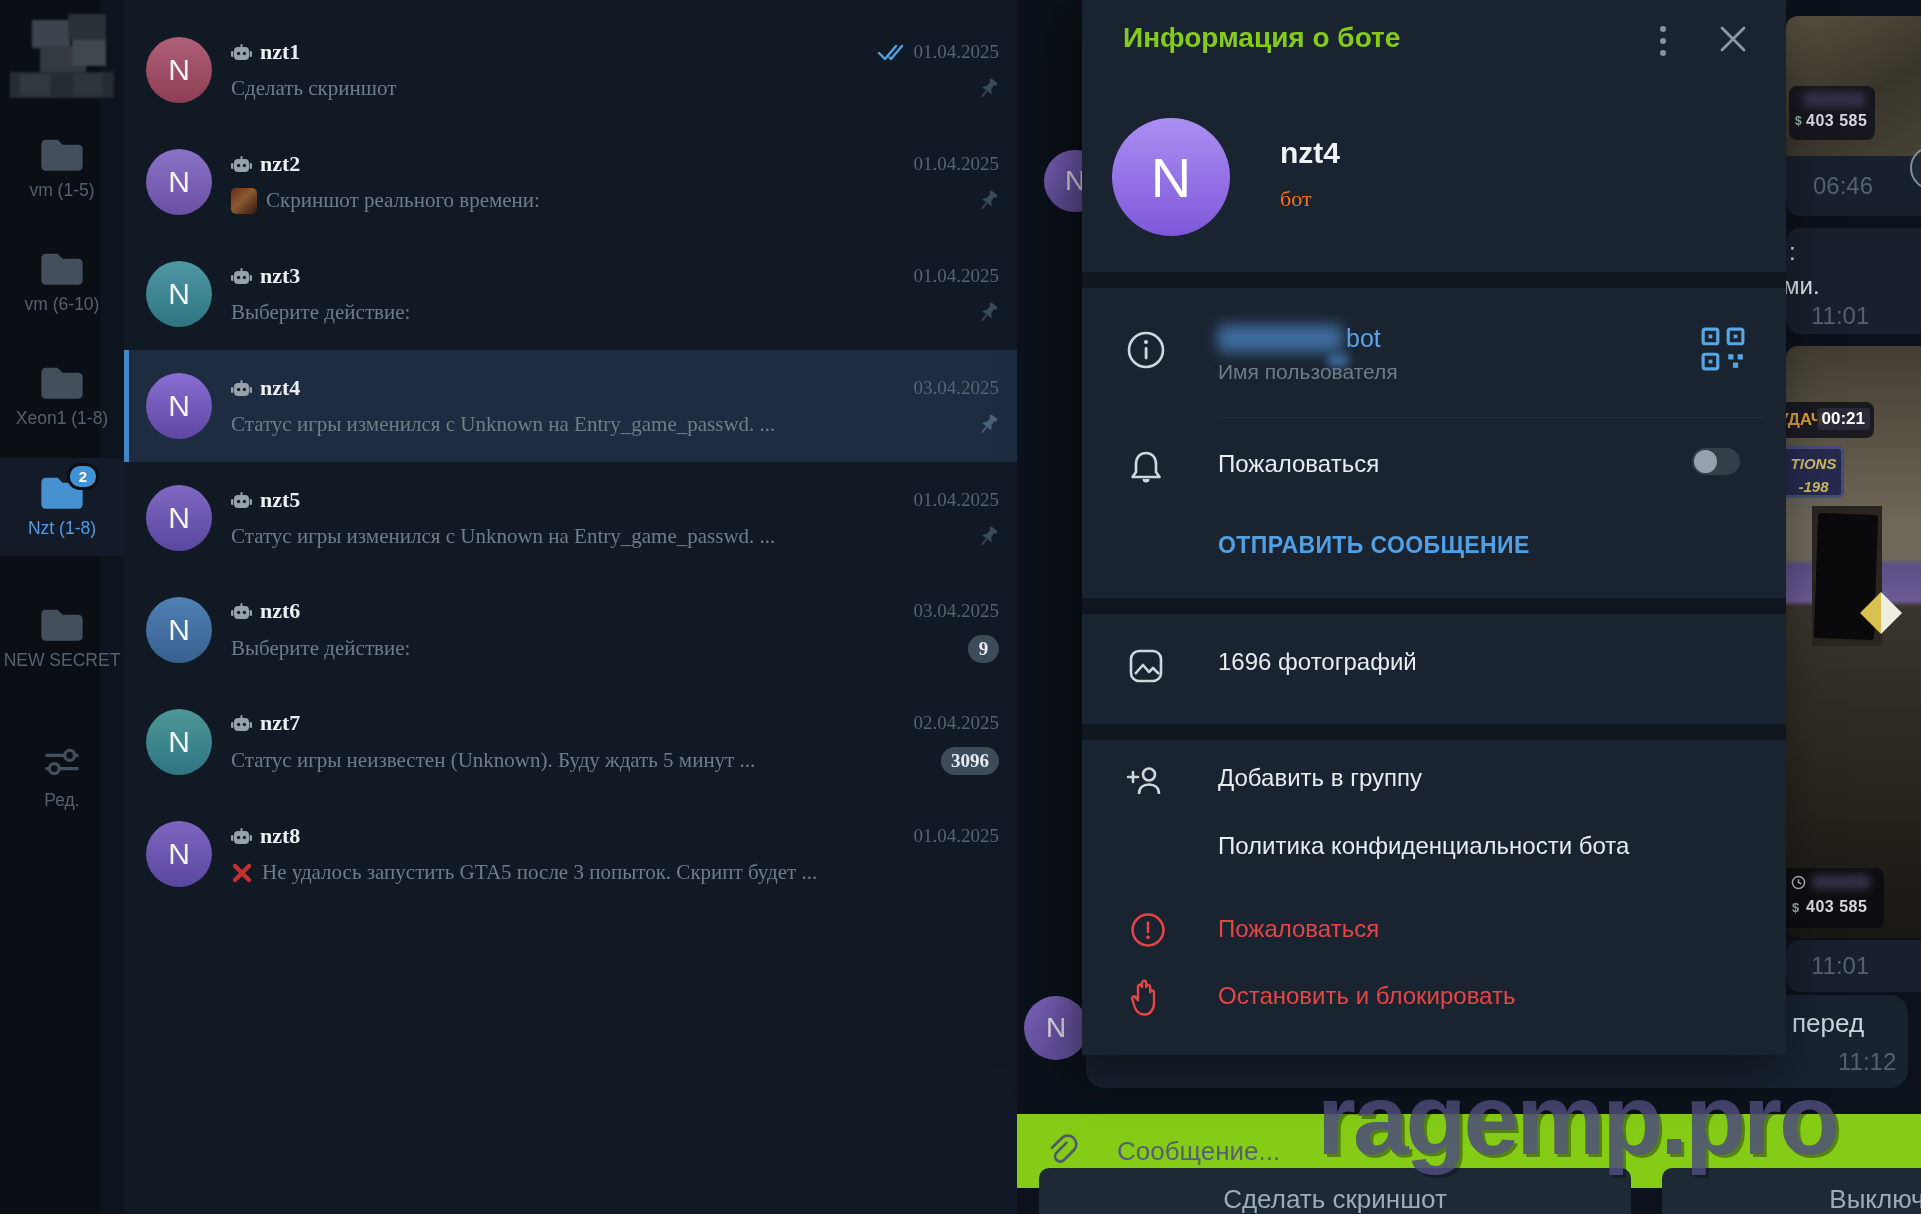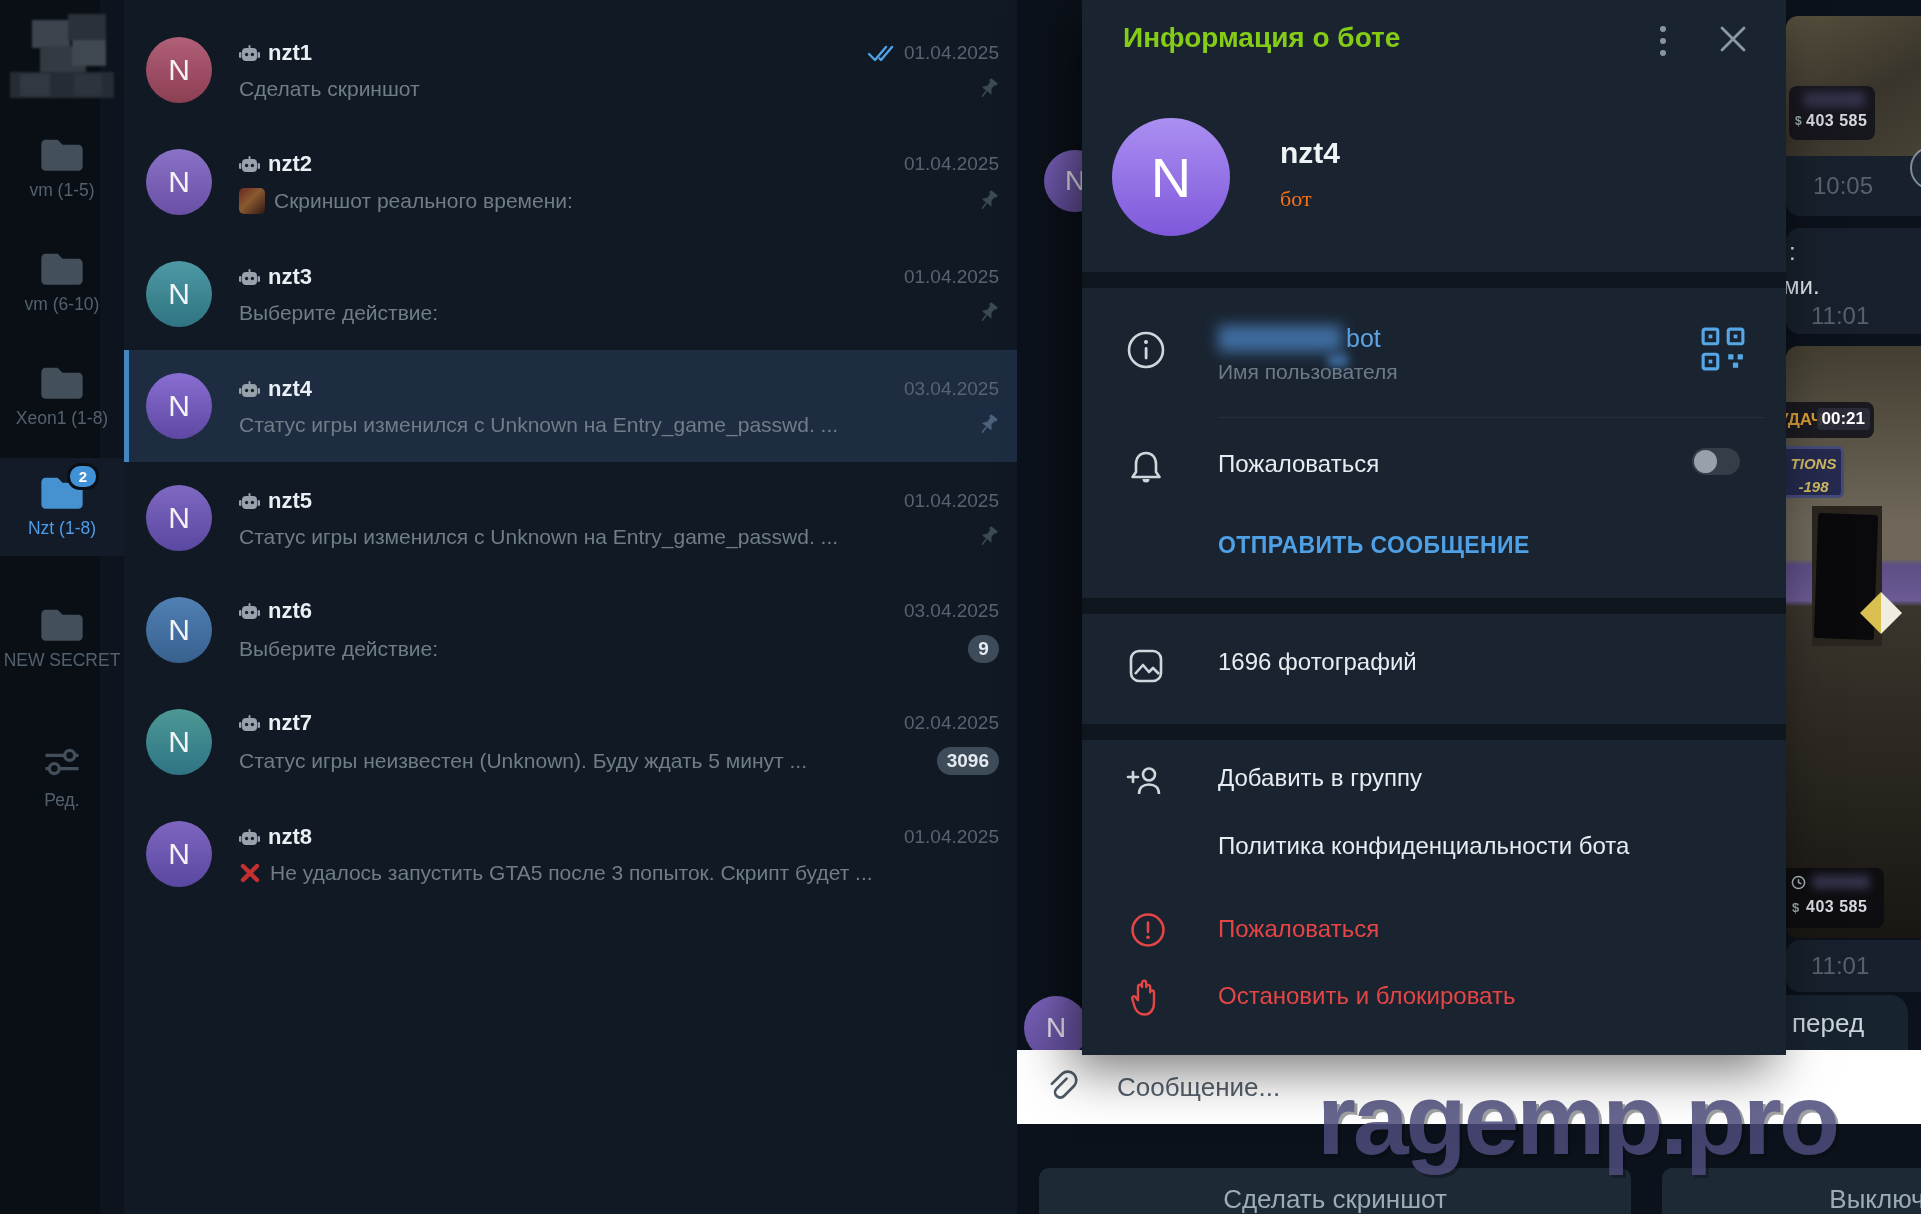--- a/index.html
+++ b/index.html
@@ -26,21 +26,21 @@
     background:#4191d6;color:#fff;font-size:15px;font-weight:bold;line-height:21px;border:3px solid #0a0f16;}
 
   
   .chat-list{position:absolute;left:124px;top:0;width:893px;height:100%;background:#111a24;z-index:3;}
   #rows{padding-top:14px;}
   .chat-row{position:relative;height:112px;display:flex;align-items:center;padding:0 18px 0 22px;box-sizing:border-box;cursor:pointer;}
   .chat-row.selected{background:#1e2c42;}
   .chat-row.selected::before{content:"";position:absolute;left:0;top:0;width:5px;height:100%;background:#4486c2;}
   .avatar{width:66px;height:66px;border-radius:50%;flex:none;display:flex;align-items:center;justify-content:center;}
   .av-letter{color:rgba(255,255,255,.92);font-size:30px;}
-  .row-main{flex:1;min-width:0;margin-left:27px;}
+  .row-main{flex:1;min-width:0;margin-left:19px;font-family:Liberation Serif, serif;}
   .row-line1{display:flex;align-items:center;}
   .bot-ico{flex:none;margin-right:8px;margin-top:3px;line-height:0;}
   .row-name{font-weight:bold;font-size:22px;color:#eaeff3;}
   .row-date{margin-left:auto;font-size:19px;color:#566372;display:flex;align-items:center;gap:7px;padding-left:8px;flex:none;}
   .row-line2{display:flex;align-items:center;margin-top:11px;}
   .row-msg{flex:1;min-width:0;overflow:hidden;text-overflow:ellipsis;white-space:nowrap;font-size:21px;color:#6f7d89;}
   .pin-ico{color:#3b4955;flex:none;margin-left:14px;line-height:0;}
   .selected .pin-ico{color:#4e617a;}
   .badge{flex:none;margin-left:14px;background:#3e4c5a;color:#e4eaef;font-size:19px;font-weight:bold;
     border-radius:15px;padding:3px 10px;min-width:11px;text-align:center;}
@@ -54,21 +54,21 @@
   .mini-av{position:absolute;border-radius:50%;display:flex;align-items:center;justify-content:center;
     color:rgba(255,255,255,.85);font-size:28px;background:linear-gradient(180deg,#7b63bc,#64509e);}
   .bub{position:absolute;background:#17202c;}
   .tm{color:#55616d;font-size:24px;position:absolute;}
   .frag{color:#d9e0e7;font-size:24px;position:absolute;}
   .ovl{position:absolute;background:rgba(18,18,28,.88);border-radius:8px;}
   .blurpill{position:absolute;background:#33324a;filter:blur(4px);border-radius:4px;}
   .amount{position:absolute;color:#d5d9de;font-size:16px;font-weight:bold;letter-spacing:.5px;}
   .wm{position:absolute;left:300px;top:1062px;font-size:100px;font-weight:bold;letter-spacing:-3px;
     color:#4d4c7c;opacity:.85;z-index:3;text-shadow:3px 3px 0 rgba(8,10,16,.45);}
-  .inbar{position:absolute;left:0;top:1050px;width:904px;height:74px;background:#ffffff;z-index:2;text-align:center;}
+  .inbar{position:absolute;left:0;top:1114px;width:904px;height:74px;background:#84cc16;z-index:2;text-align:center;}
   .kbtn{position:absolute;top:1168px;height:62px;background:#1e2936;border-radius:10px;color:#9cabb8;font-size:26px;
     display:flex;align-items:center;justify-content:center;z-index:2;}
 
   
   .panel{position:absolute;left:1082px;top:0;width:704px;height:1055px;background:#1a2431;z-index:6;
     box-shadow:-12px 14px 50px rgba(0,0,0,.55);}
   .p-title{position:absolute;left:41px;top:22px;font-size:28px;font-weight:bold;color:#84cc16;}
   .p-kebab{position:absolute;left:566px;top:26px;width:30px;height:36px;cursor:pointer;}
   .p-kebab i{position:absolute;left:12px;width:6px;height:6px;border-radius:50%;background:#8795a3;}
   .p-kebab i:nth-child(1){top:0;} .p-kebab i:nth-child(2){top:12px;} .p-kebab i:nth-child(3){top:24px;}
@@ -105,21 +105,21 @@
 
     <div style="position:absolute;left:769px;top:16px;width:152px;height:140px;border-radius:12px 0 0 0;
          background:linear-gradient(150deg,#57503f,#3a352b 55%,#474336);">
       <div class="ovl" style="left:3px;top:70px;width:86px;height:54px;">
         <div class="blurpill" style="left:14px;top:6px;width:62px;height:15px;"></div>
         <div class="amount" style="left:6px;top:28px;font-size:12px;color:#9aa;">$</div>
         <div class="amount" style="left:17px;top:26px;">403 585</div>
       </div>
     </div>
     <div class="bub" style="left:769px;top:156px;width:152px;height:60px;border-radius:0 0 0 14px;"></div>
-    <div class="tm" style="left:796px;top:172px;">10:05</div>
+    <div class="tm" style="left:796px;top:172px;">06:46</div>
     <div style="position:absolute;left:893px;top:146px;width:40px;height:40px;border-radius:50%;border:2px solid #93a1ae;background:#202b37;opacity:.85;"></div>
 
     <div class="bub" style="left:769px;top:228px;width:152px;height:106px;border-radius:14px 0 0 14px;"></div>
     <div class="frag" style="left:772px;top:238px;">:</div>
     <div class="frag" style="left:766px;top:272px;">ми.</div>
     <div class="tm" style="left:794px;top:302px;">11:01</div>
 
     <div style="position:absolute;left:769px;top:346px;width:152px;height:592px;border-radius:12px 0 0 12px;overflow:hidden;">
       <div style="position:absolute;inset:0;background:linear-gradient(180deg,#433e31 0%,#6e675a 30%,#6e675a 36%,#5d4e85 37%,#6b5a94 43%,#3a352c 44%,#191713 100%);"></div>
       <div style="position:absolute;left:26px;top:160px;width:70px;height:140px;background:#2a261f;"></div>

